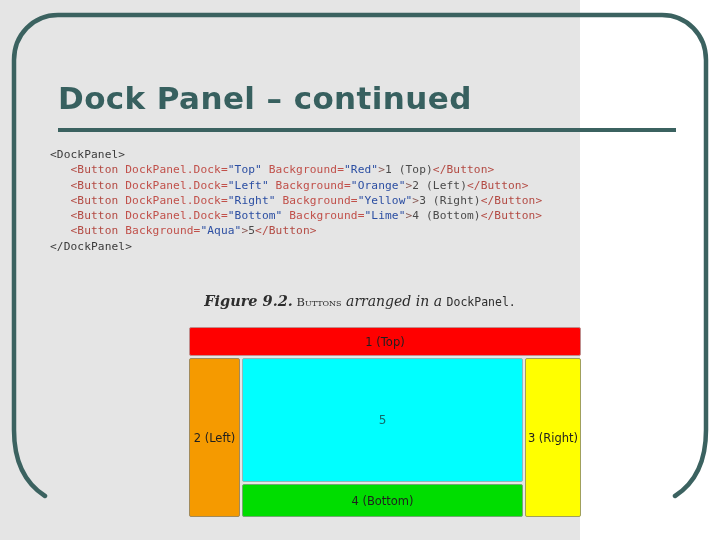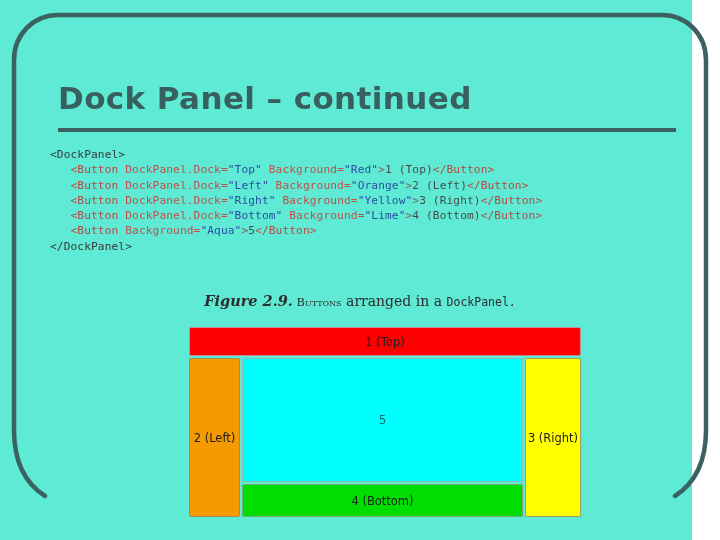--- a/index.html
+++ b/index.html
@@ -11,23 +11,23 @@
     width: 720px;
     height: 540px;
     overflow: hidden;
     font-family: "Liberation Sans", sans-serif;
     position: relative;
   }
 
   #slide {
     position: absolute;
     left: 0; top: 0;
-    width: 692px;
+    width: 580px;
     height: 540px;
-    background: #5eead4;
+    background: #e5e5e5;
   }
 
   
   #frame-deco {
     position: absolute;
     left: 0; top: 0;
     width: 720px;
     height: 540px;
     pointer-events: none;
   }
@@ -94,20 +94,21 @@
     font-size: 14.5px;
   }
   .cap-sc {
     font-family: "DejaVu Serif", serif;
     font-size: 11.5px;
     font-variant: small-caps;
     text-align: center;
   }
   .cap-it {
     font-family: "DejaVu Serif", serif;
+    font-style: italic;
     font-size: 14px;
   }
   .cap-mono {
     font-family: "DejaVu Sans Mono", monospace;
     font-size: 11.5px;
     margin-top: 25px;
   }
 
   
   #dockpanel-figure {
@@ -183,21 +184,21 @@
   </svg>
 
   <div id="title-block">
     <div id="page-title">Dock Panel – continued</div>
   </div>
   <div id="title-rule"></div>
 
   <div id="code-block"><div class="code-line"><span class="tok-outer">&lt;DockPanel&gt;</span></div><div class="code-line"><span>   </span><span class="tok-tag">&lt;Button</span><span class="tok-attr"> DockPanel.Dock=</span><span class="tok-val">"Top"</span><span class="tok-attr"> Background=</span><span class="tok-val">"Red"</span><span class="tok-punct">&gt;</span><span class="tok-text">1 (Top)</span><span class="tok-tag">&lt;/Button&gt;</span></div><div class="code-line"><span>   </span><span class="tok-tag">&lt;Button</span><span class="tok-attr"> DockPanel.Dock=</span><span class="tok-val">"Left"</span><span class="tok-attr"> Background=</span><span class="tok-val">"Orange"</span><span class="tok-punct">&gt;</span><span class="tok-text">2 (Left)</span><span class="tok-tag">&lt;/Button&gt;</span></div><div class="code-line"><span>   </span><span class="tok-tag">&lt;Button</span><span class="tok-attr"> DockPanel.Dock=</span><span class="tok-val">"Right"</span><span class="tok-attr"> Background=</span><span class="tok-val">"Yellow"</span><span class="tok-punct">&gt;</span><span class="tok-text">3 (Right)</span><span class="tok-tag">&lt;/Button&gt;</span></div><div class="code-line"><span>   </span><span class="tok-tag">&lt;Button</span><span class="tok-attr"> DockPanel.Dock=</span><span class="tok-val">"Bottom"</span><span class="tok-attr"> Background=</span><span class="tok-val">"Lime"</span><span class="tok-punct">&gt;</span><span class="tok-text">4 (Bottom)</span><span class="tok-tag">&lt;/Button&gt;</span></div><div class="code-line"><span>   </span><span class="tok-tag">&lt;Button</span><span class="tok-attr"> Background=</span><span class="tok-val">"Aqua"</span><span class="tok-punct">&gt;</span><span class="tok-text">5</span><span class="tok-tag">&lt;/Button&gt;</span></div><div class="code-line"><span class="tok-outer">&lt;/DockPanel&gt;</span></div></div>
 
   <div id="fig-caption">
-    <span class="cap-fig">Figure 2.9.</span><span>&nbsp;</span><span class="cap-sc">Buttons</span><span class="cap-it"> arranged in a </span><span class="cap-mono">DockPanel.</span>
+    <span class="cap-fig">Figure 9.2.</span><span>&nbsp;</span><span class="cap-sc">Buttons</span><span class="cap-it"> arranged in a </span><span class="cap-mono">DockPanel.</span>
   </div>
 
   <div id="dockpanel-figure">
     <div class="dp-cell" id="dp-top" style="background: rgb(255, 0, 0);">
       <span class="dp-label">1 (Top)</span>
     </div>
     <div class="dp-cell" id="dp-left" style="background: rgb(245, 154, 0);">
       <span class="dp-label">2 (Left)</span>
     </div>
     <div class="dp-cell" id="dp-right" style="background: rgb(255, 255, 0);">

